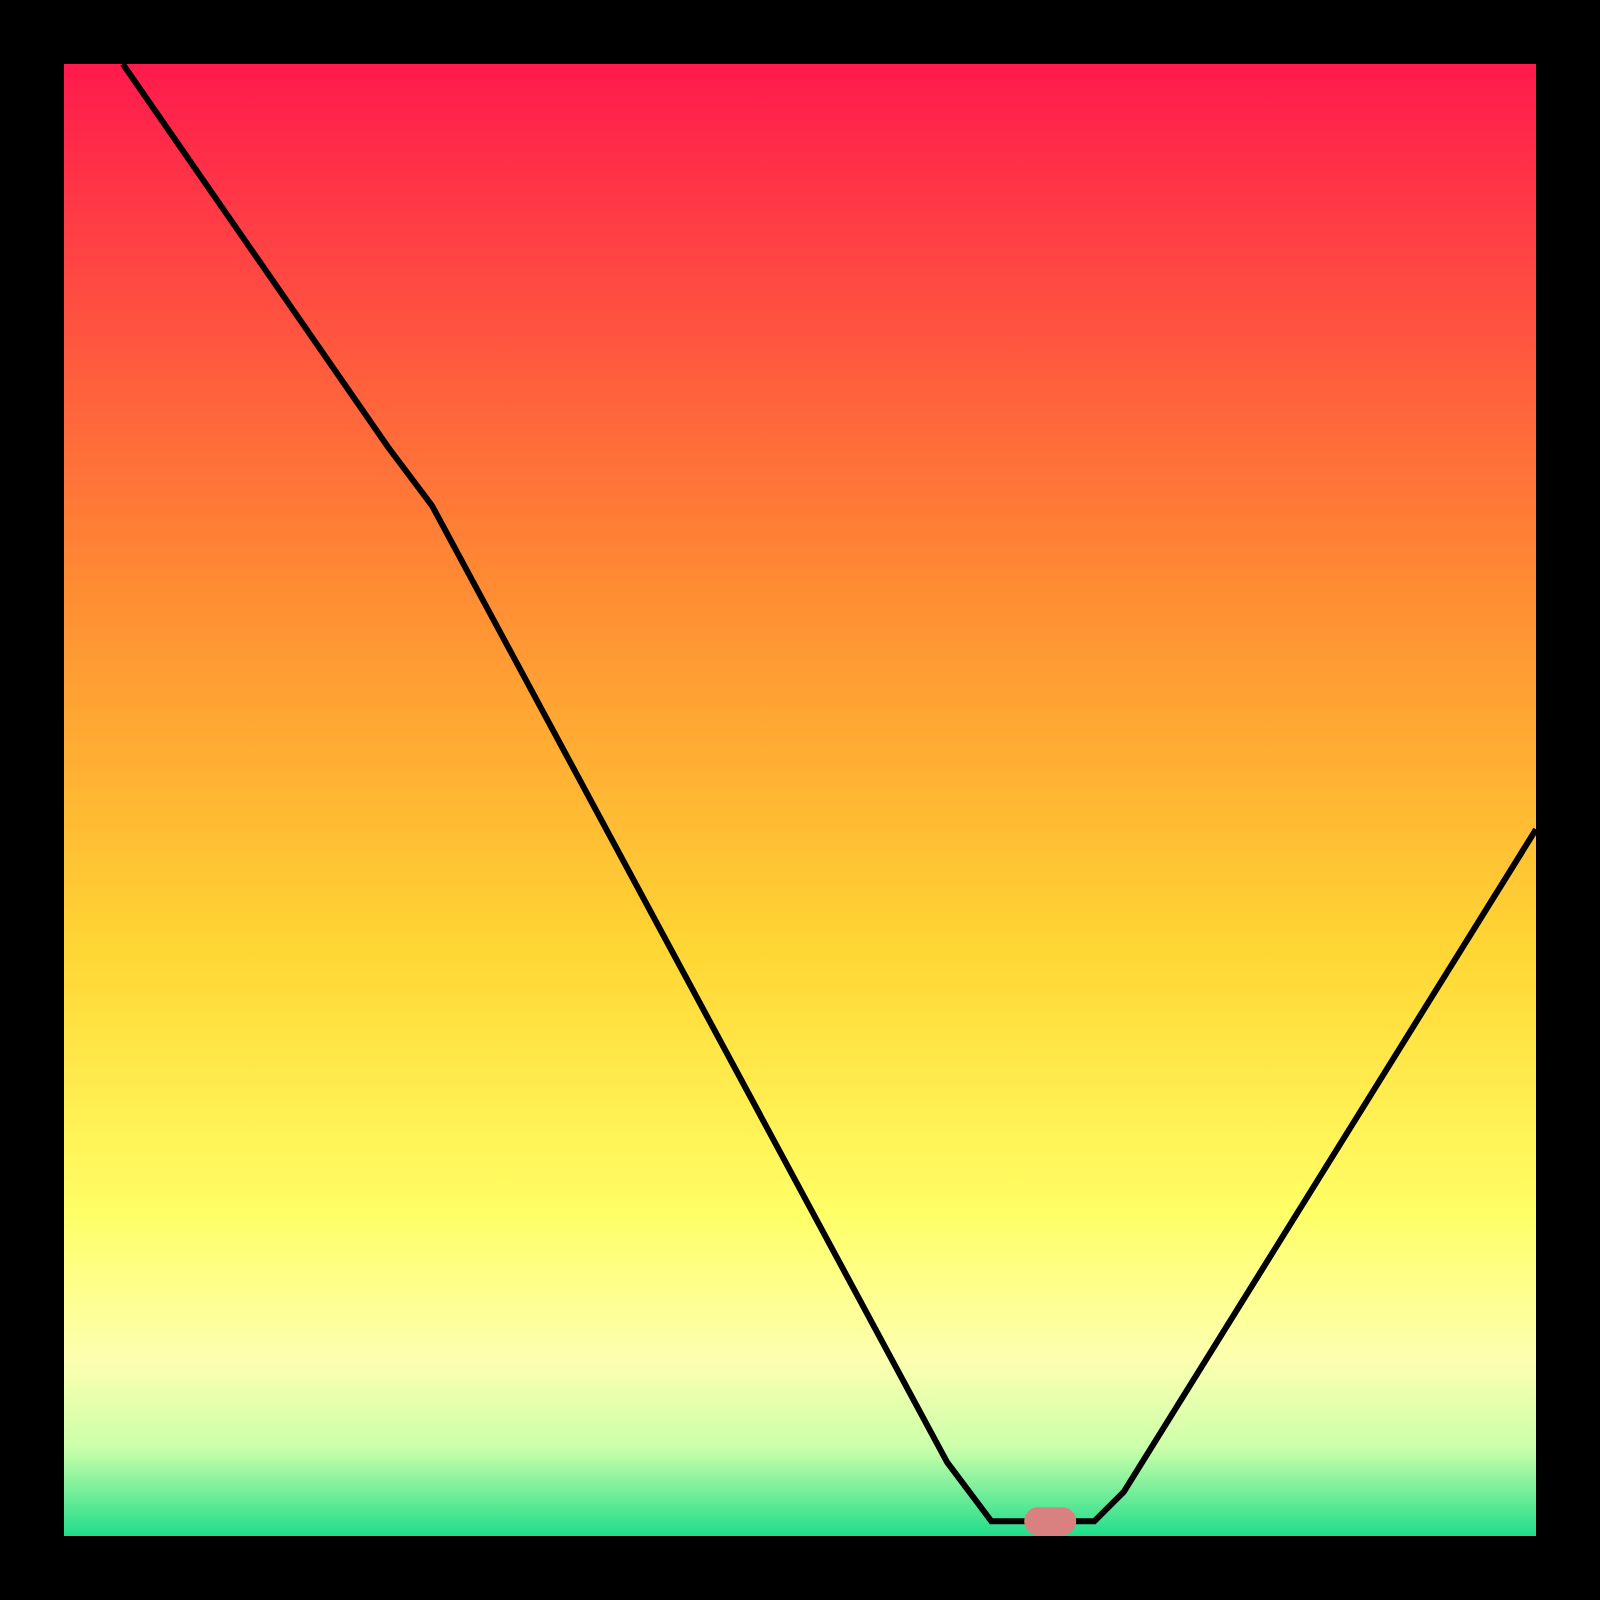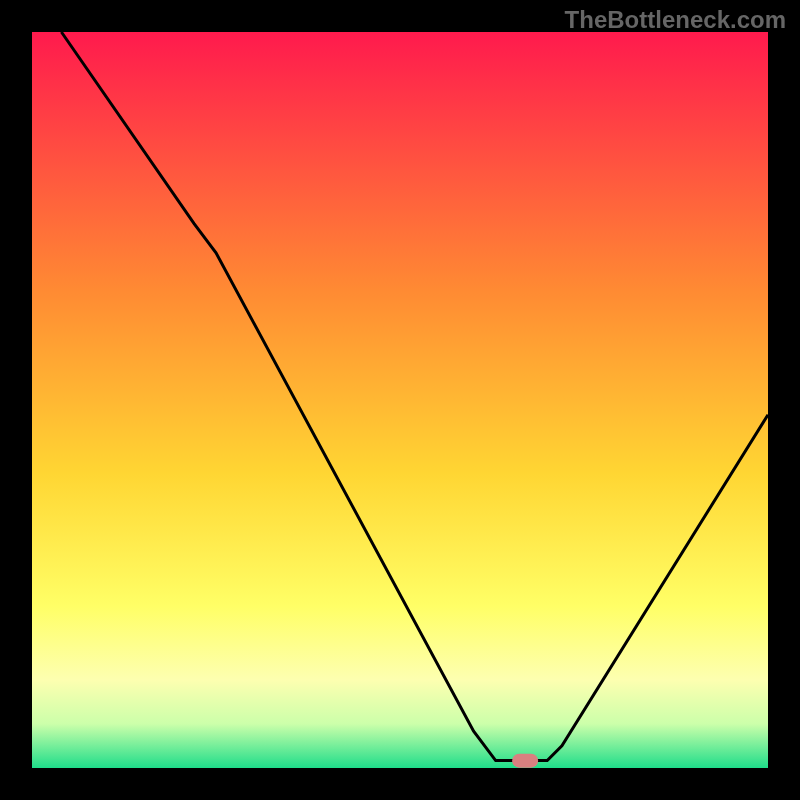--- a/index.html
+++ b/index.html
@@ -26,21 +26,20 @@
     z-index: 10;
   }
   svg {
     display: block;
   }
 </style>
 </head>
 <body>
 <div class="container">
 
-<div class="watermark">TheBottleneck.com</div>
 
 <svg id="chart-svg" width="800" height="800">
   <defs>
     <linearGradient id="bg-grad" x1="0" y1="0" x2="0" y2="1">
           <stop offset="0%" stop-color="#ff1a4d"></stop>
           <stop offset="35%" stop-color="#ff8a33"></stop>
           <stop offset="60%" stop-color="#ffd633"></stop>
           <stop offset="78%" stop-color="#ffff66"></stop>
           <stop offset="88%" stop-color="#fdffb0"></stop>
           <stop offset="94%" stop-color="#ccffaa"></stop>

